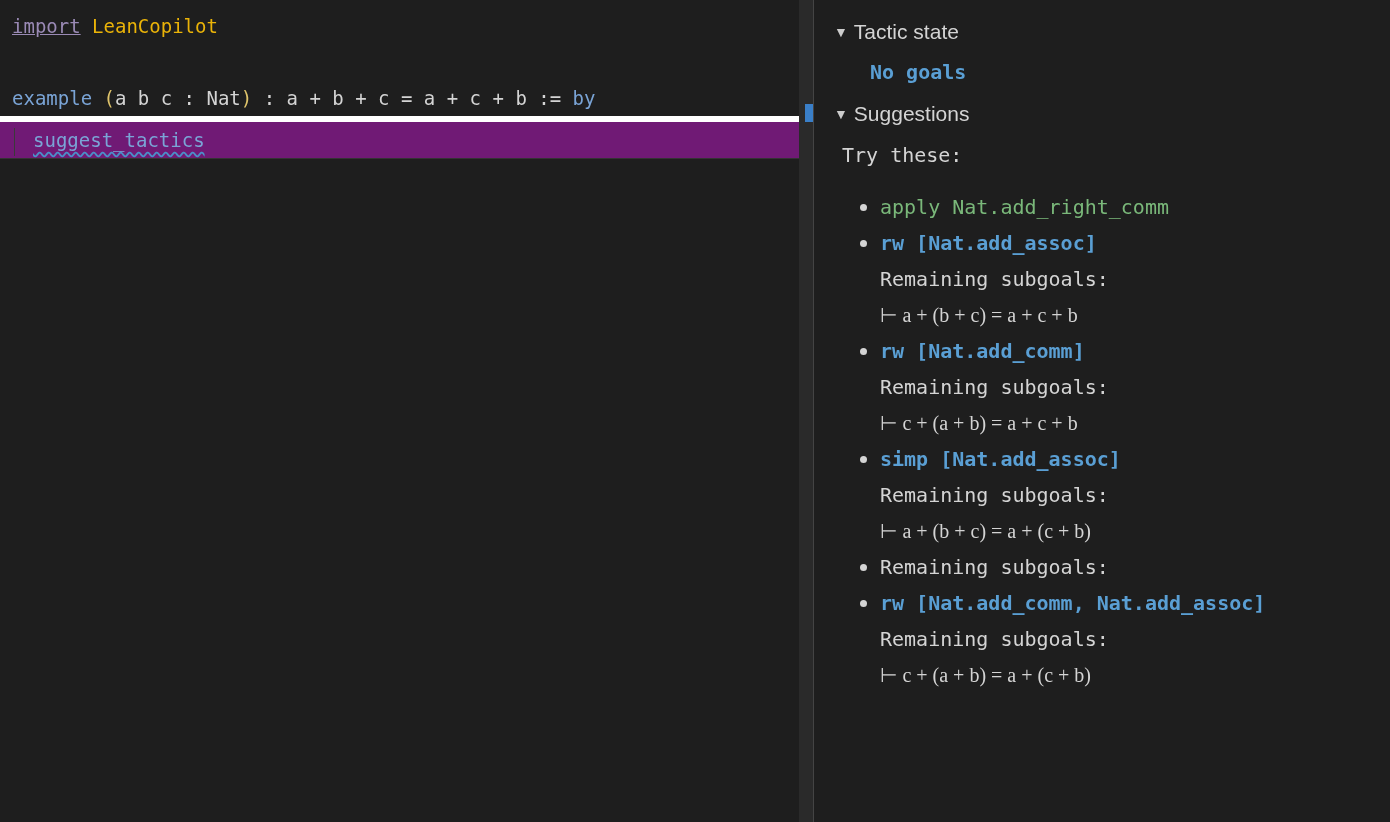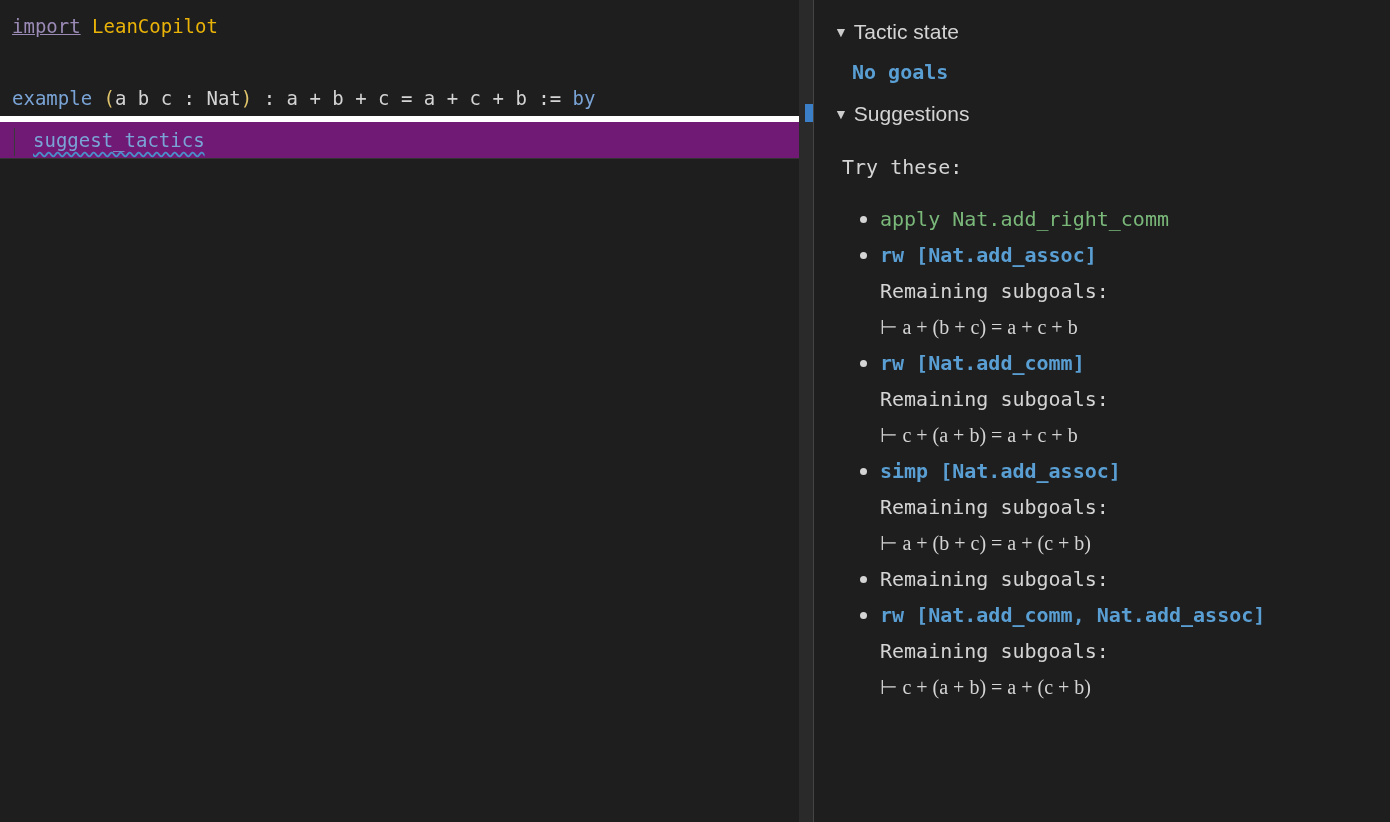--- a/index.html
+++ b/index.html
@@ -96,27 +96,27 @@
       margin-bottom: 4px;
       cursor: pointer;
     }
     .caret {
       font-size: 14px;
       color: #ccc;
     }
     .no-goals {
       color: #5a9fd4;
       font-weight: bold;
-      margin-left: 18px;
+      margin-left: 36px;
       margin-bottom: 6px;
       font-size: 20px;
     }
     .try-these {
       margin-left: 8px;
-      margin-top: 17px;
+      margin-top: 5px;
       margin-bottom: 16px;
       font-size: 20px;
     }
     .suggestion-list {
       list-style: disc;
       margin-left: 46px;
     }
     .suggestion-list li {
       color: #d4d4d4;
       margin-bottom: 0px;

